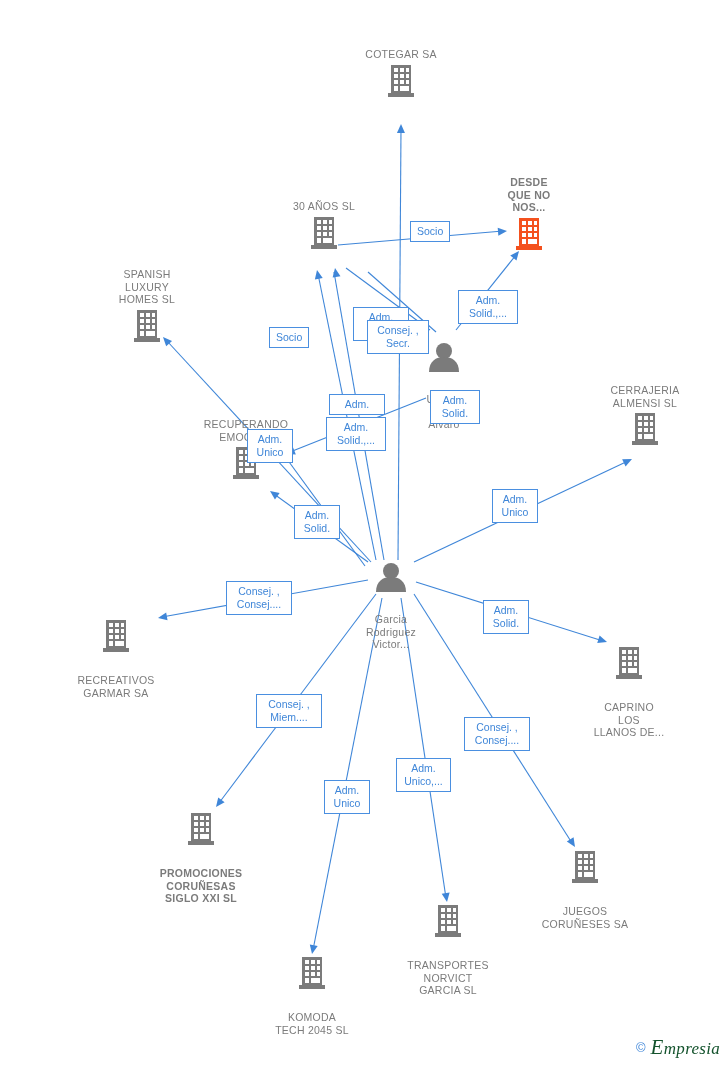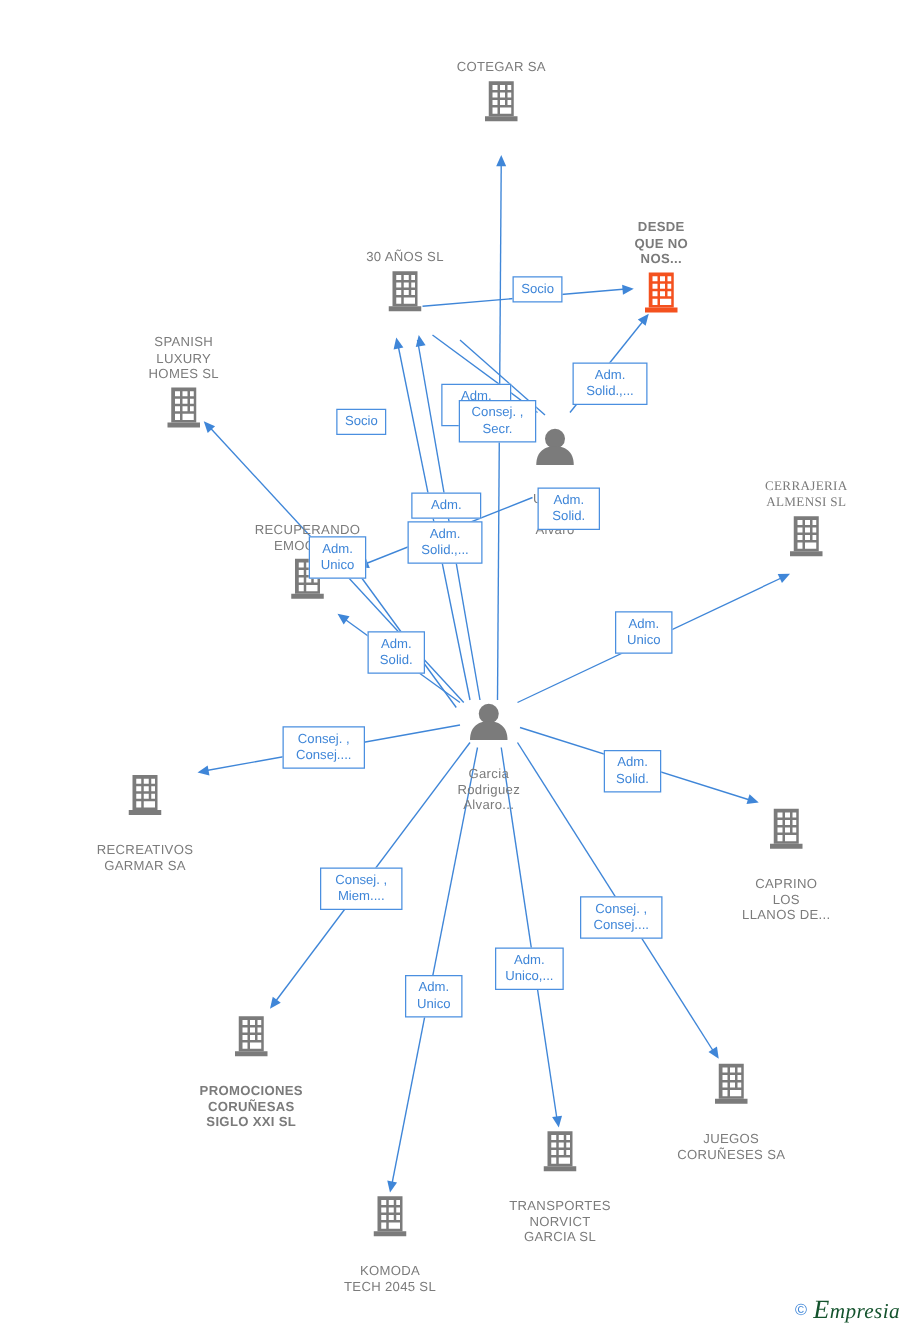--- a/index.html
+++ b/index.html
@@ -143,21 +143,21 @@
             <rect x="8" y="10" width="4" height="4" fill="#fff"></rect>
             <rect x="14" y="10" width="4" height="4" fill="#fff"></rect>
             <rect x="20" y="10" width="3" height="4" fill="#fff"></rect>
             <rect x="8" y="16" width="4" height="4" fill="#fff"></rect>
             <rect x="14" y="16" width="4" height="4" fill="#fff"></rect>
             <rect x="20" y="16" width="3" height="4" fill="#fff"></rect>
             <rect x="8" y="22" width="4" height="5" fill="#fff"></rect>
             <rect x="14" y="22" width="9" height="5" fill="#fff"></rect>
           </svg></span>
       </div>
-      <div class="node cap-above" style="left: 629px; top: 384px; font-family: Liberation Serif, serif;">
+      <div class="node cap-above" style="left: 629px; top: 384px;">
         <span class="caption">CERRAJERIA
 ALMENSI SL</span>
         <span class="glyph"><svg width="30" height="34" viewBox="0 0 30 34">
             <rect x="5" y="1" width="20" height="28" fill="#7b7b7b"></rect>
             <rect x="2" y="29" width="26" height="4" fill="#7b7b7b"></rect>
             <rect x="8" y="4" width="4" height="4" fill="#fff"></rect>
             <rect x="14" y="4" width="4" height="4" fill="#fff"></rect>
             <rect x="20" y="4" width="3" height="4" fill="#fff"></rect>
             <rect x="8" y="10" width="4" height="4" fill="#fff"></rect>
             <rect x="14" y="10" width="4" height="4" fill="#fff"></rect>
@@ -197,21 +197,21 @@
 Prieto
 Alvaro</span>
       </div>
       <div class="node cap-below" style="left: 375px; top: 562px;">
         <span class="glyph"><svg width="34" height="30" viewBox="0 0 34 30">
             <circle cx="17" cy="9" r="8" fill="#7b7b7b"></circle>
             <path d="M2 30 C2 19 9 15 17 15 C25 15 32 19 32 30 Z" fill="#7b7b7b"></path>
           </svg></span>
         <span class="caption">Garcia
 Rodriguez
-Alvaro...</span>
+Victor...</span>
       </div>
       <div class="node cap-below" style="left: 100px; top: 619px; text-align: center;">
         <span class="glyph"><svg width="30" height="34" viewBox="0 0 30 34">
             <rect x="5" y="1" width="20" height="28" fill="#7b7b7b"></rect>
             <rect x="2" y="29" width="26" height="4" fill="#7b7b7b"></rect>
             <rect x="8" y="4" width="4" height="4" fill="#fff"></rect>
             <rect x="14" y="4" width="4" height="4" fill="#fff"></rect>
             <rect x="20" y="4" width="3" height="4" fill="#fff"></rect>
             <rect x="8" y="10" width="4" height="4" fill="#fff"></rect>
             <rect x="14" y="10" width="4" height="4" fill="#fff"></rect>

